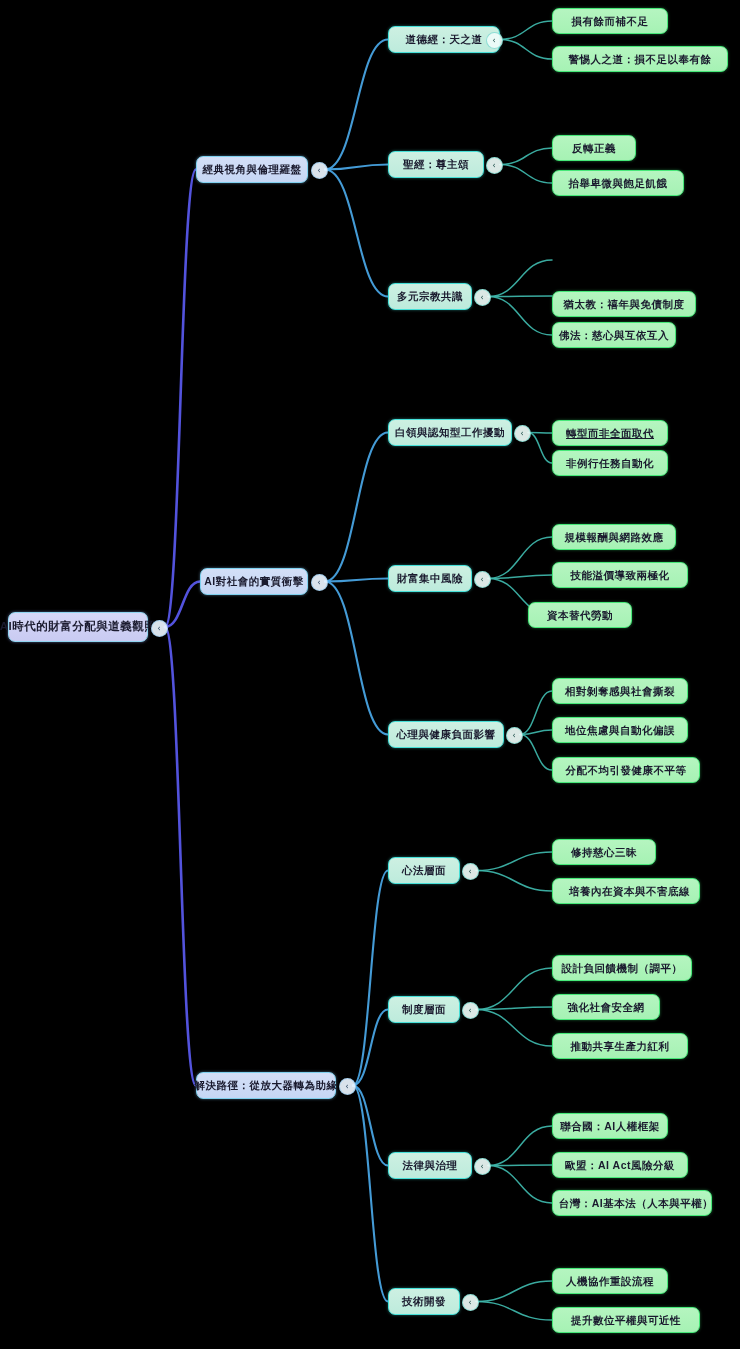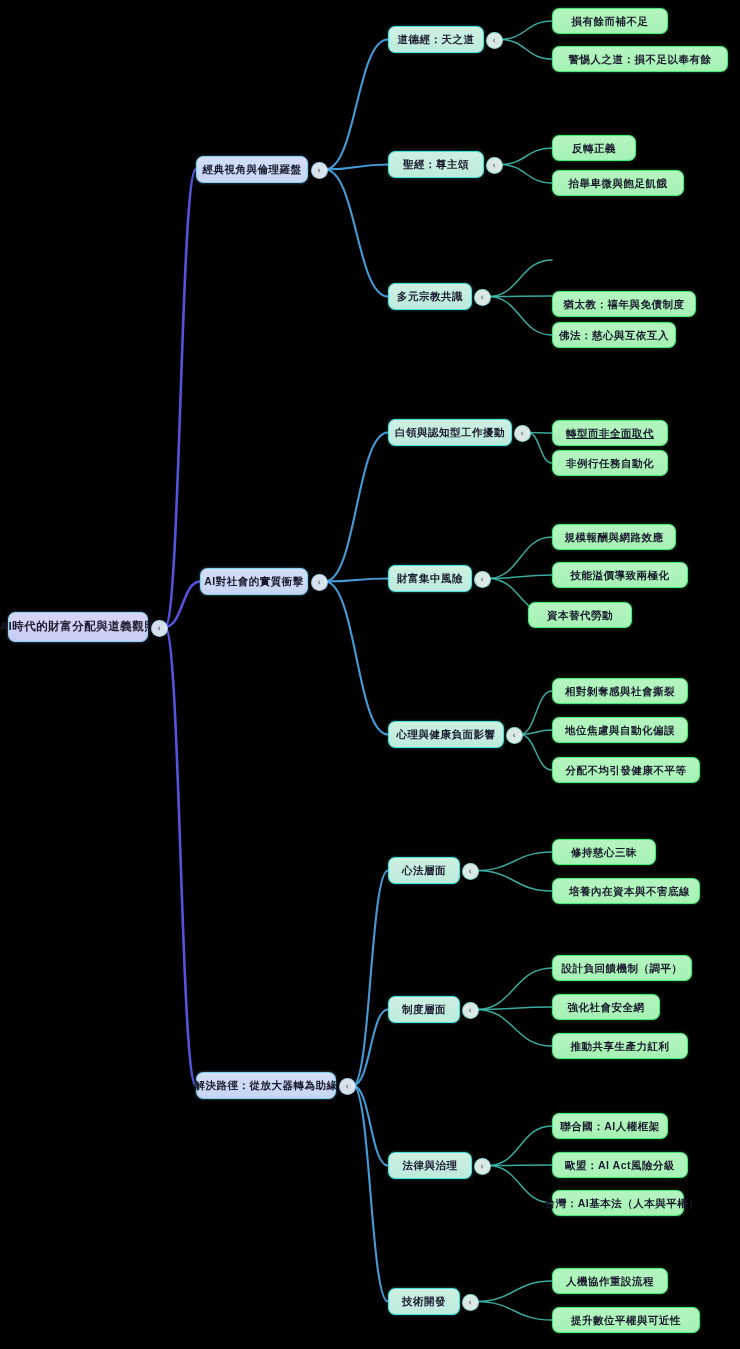--- a/index.html
+++ b/index.html
@@ -152,21 +152,21 @@
       <path d="M 476 1301.5 C 514 1301.5, 514 1320, 552 1320" stroke="#3fb9ad" stroke-width="1.5" fill="none" stroke-linecap="round" opacity="0.92"></path>
     </svg>
 <div class="node lvl0" style="left: 8px; top: 612px; width: 140px;">
       <span class="node-label">AI時代的財富分配與道義觀照</span>
     </div>
     <div class="toggle " style="left: 150.5px; top: 619.5px;">‹</div>
     <div class="node lvl1" style="left: 196px; top: 156px; width: 112px;">
       <span class="node-label">經典視角與倫理羅盤</span>
     </div>
     <div class="toggle " style="left: 310.5px; top: 162px;">‹</div>
-    <div class="node lvl2" style="left: 388px; top: 26px; width: 96px;">
+    <div class="node lvl2" style="left: 388px; top: 26px; width: 112px;">
       <span class="node-label">道德經：天之道</span>
     </div>
     <div class="toggle t2" style="left: 485.5px; top: 32px;">‹</div>
     <div class="node lvl3" style="left: 552px; top: 8px; width: 116px;">
       <span class="node-label">損有餘而補不足</span>
     </div>
     <div class="node lvl3" style="left: 552px; top: 46px; width: 176px;">
       <span class="node-label">警惕人之道：損不足以奉有餘</span>
     </div>
     <div class="node lvl2" style="left: 388px; top: 151px; width: 96px;">
@@ -259,21 +259,21 @@
     <div class="node lvl2" style="left: 388px; top: 1152px; width: 84px;">
       <span class="node-label">法律與治理</span>
     </div>
     <div class="toggle t2" style="left: 473.5px; top: 1158px;">‹</div>
     <div class="node lvl3" style="left: 552px; top: 1113px; width: 116px;">
       <span class="node-label">聯合國：AI人權框架</span>
     </div>
     <div class="node lvl3" style="left: 552px; top: 1152px; width: 136px;">
       <span class="node-label">歐盟：AI Act風險分級</span>
     </div>
-    <div class="node lvl3" style="left: 552px; top: 1190px; width: 132px; padding-left: 17px;">
+    <div class="node lvl3" style="left: 552px; top: 1190px; width: 160px; padding-left: 17px;">
       <span class="node-label">台灣：AI基本法（人本與平權）</span>
     </div>
     <div class="node lvl2" style="left: 388px; top: 1288px; width: 72px;">
       <span class="node-label">技術開發</span>
     </div>
     <div class="toggle t2" style="left: 461.5px; top: 1294px;">‹</div>
     <div class="node lvl3" style="left: 552px; top: 1268px; width: 116px;">
       <span class="node-label">人機協作重設流程</span>
     </div>
     <div class="node lvl3" style="left: 552px; top: 1307px; width: 148px;">

